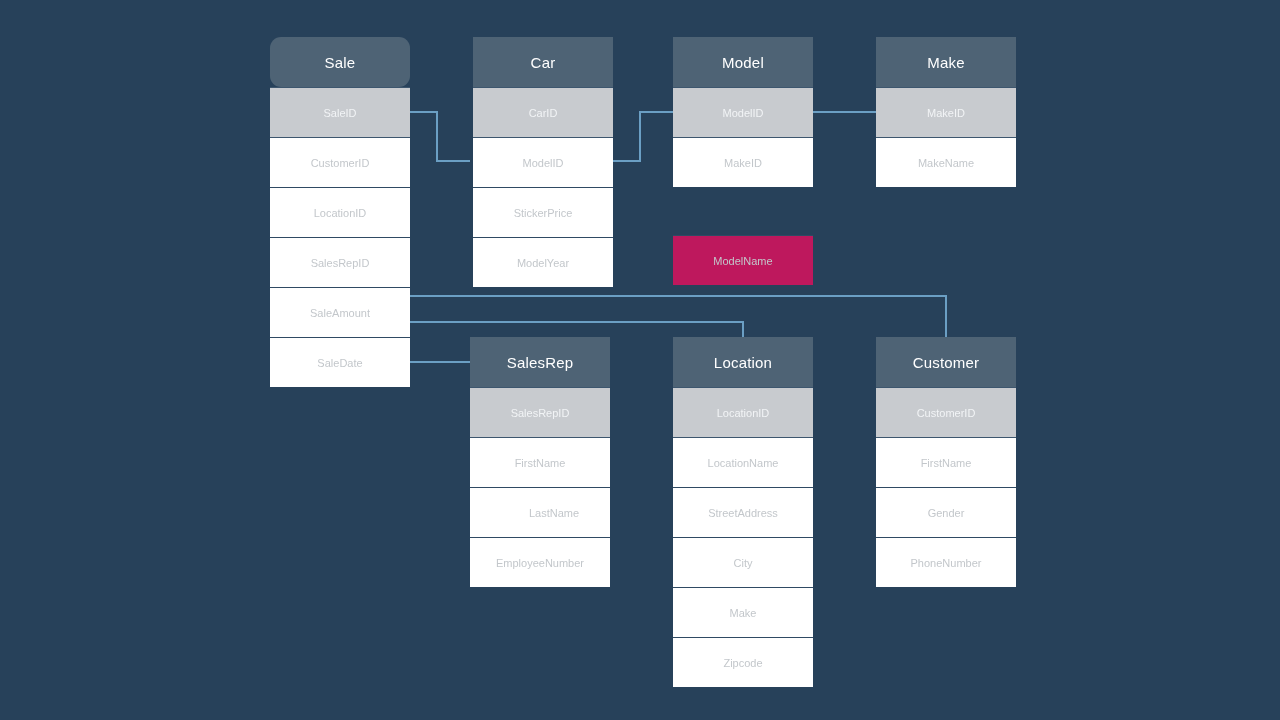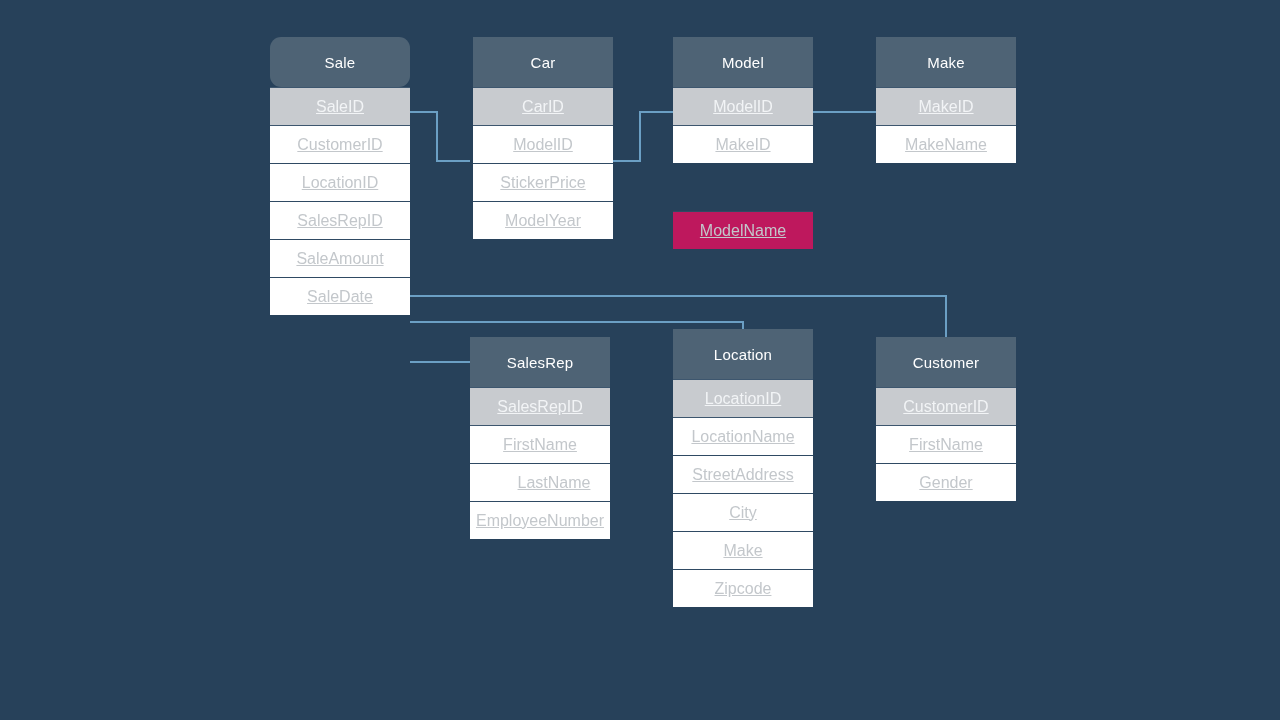--- a/index.html
+++ b/index.html
@@ -34,31 +34,30 @@
     background: #4e6375;
     color: #ffffff;
     font-size: 15px;
     display: flex;
     align-items: center;
     justify-content: center;
     letter-spacing: 0.2px;
     box-sizing: border-box;
   }
   .entity-row {
-    height: 38px;
+    height: 50px;
     background: #ffffff;
     color: #c3c7cb;
-    font-size: 16px;
+    font-size: 11px;
     display: flex;
     align-items: center;
     justify-content: center;
     border-top: 1.5px solid #2f4a63;
     box-sizing: border-box;
     white-space: nowrap;
-    text-decoration: underline;
   }
   .entity-row.pk {
     background: #c8cbcf;
     color: #f2f4f6;
     border-top: 1.5px solid #3d566e;
   }
   .entity-row.pk + .entity-row {
     border-top: 1.5px solid #3d566e;
   }
 </style>
@@ -104,30 +103,31 @@
         <div class="entity-row pk" style="background: rgb(200, 203, 207);">MakeID</div>
         <div class="entity-row" style="background: rgb(255, 255, 255); color: rgb(195, 199, 203);">MakeName</div>
       </div>
       <div class="entity" style="left: 470px; top: 337px; width: 140px;">
         <div class="entity-header" style="background: rgb(78, 99, 117); color: rgb(255, 255, 255);">SalesRep</div>
         <div class="entity-row pk" style="background: rgb(200, 203, 207);">SalesRepID</div>
         <div class="entity-row" style="background: rgb(255, 255, 255); color: rgb(195, 199, 203);">FirstName</div>
         <div class="entity-row" style="background: rgb(255, 255, 255); color: rgb(195, 199, 203); padding-left: 28px;">LastName</div>
         <div class="entity-row" style="background: rgb(255, 255, 255); color: rgb(195, 199, 203);">EmployeeNumber</div>
       </div>
-      <div class="entity" style="left: 673px; top: 329px; width: 140px;">
+      <div class="entity" style="left: 673px; top: 337px; width: 140px;">
         <div class="entity-header" style="background: rgb(78, 99, 117); color: rgb(255, 255, 255);">Location</div>
         <div class="entity-row pk" style="background: rgb(200, 203, 207);">LocationID</div>
         <div class="entity-row" style="background: rgb(255, 255, 255); color: rgb(195, 199, 203);">LocationName</div>
         <div class="entity-row" style="background: rgb(255, 255, 255); color: rgb(195, 199, 203);">StreetAddress</div>
         <div class="entity-row" style="background: rgb(255, 255, 255); color: rgb(195, 199, 203);">City</div>
         <div class="entity-row" style="background: rgb(255, 255, 255); color: rgb(195, 199, 203);">Make</div>
         <div class="entity-row" style="background: rgb(255, 255, 255); color: rgb(195, 199, 203);">Zipcode</div>
       </div>
       <div class="entity" style="left: 876px; top: 337px; width: 140px;">
         <div class="entity-header" style="background: rgb(78, 99, 117); color: rgb(255, 255, 255);">Customer</div>
         <div class="entity-row pk" style="background: rgb(200, 203, 207);">CustomerID</div>
         <div class="entity-row" style="background: rgb(255, 255, 255); color: rgb(195, 199, 203);">FirstName</div>
         <div class="entity-row" style="background: rgb(255, 255, 255); color: rgb(195, 199, 203);">Gender</div>
+        <div class="entity-row" style="background: rgb(255, 255, 255); color: rgb(195, 199, 203);">PhoneNumber</div>
       </div>
     </div>
 
 </div>
 
 </body></html>

